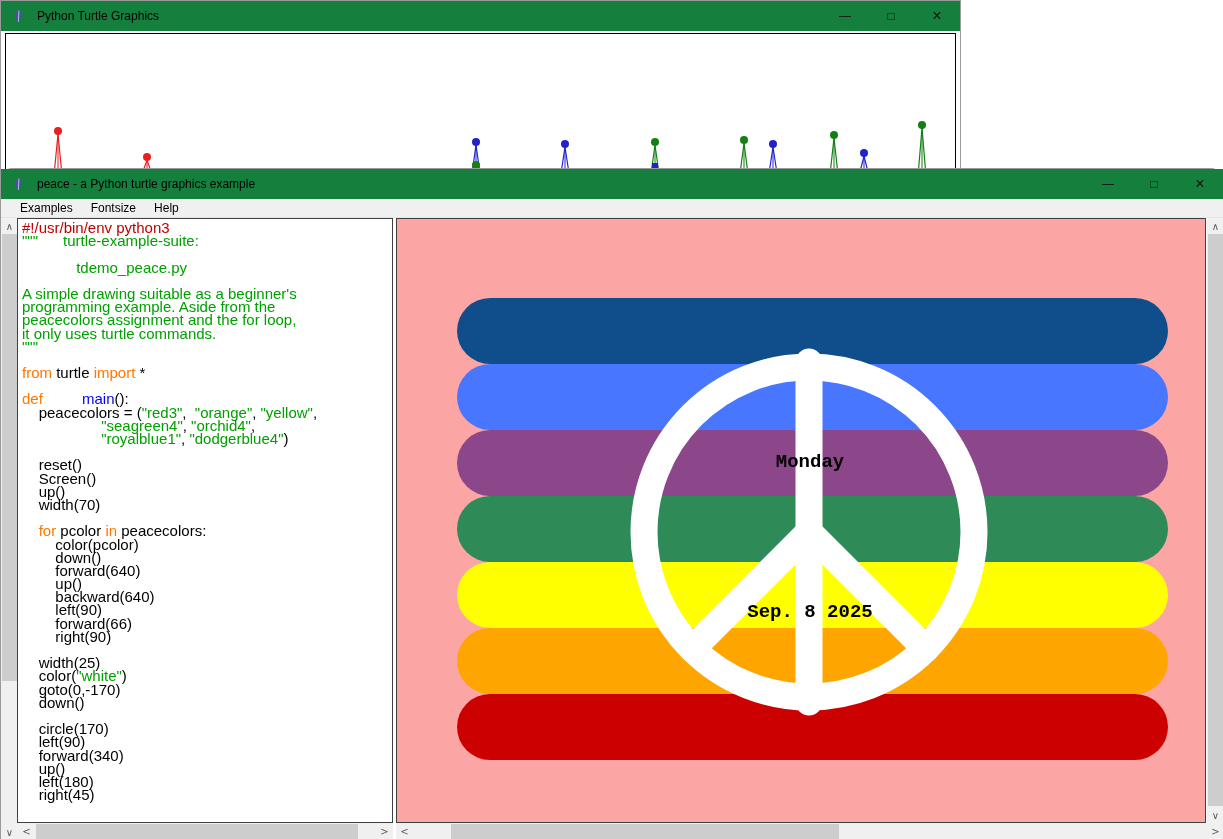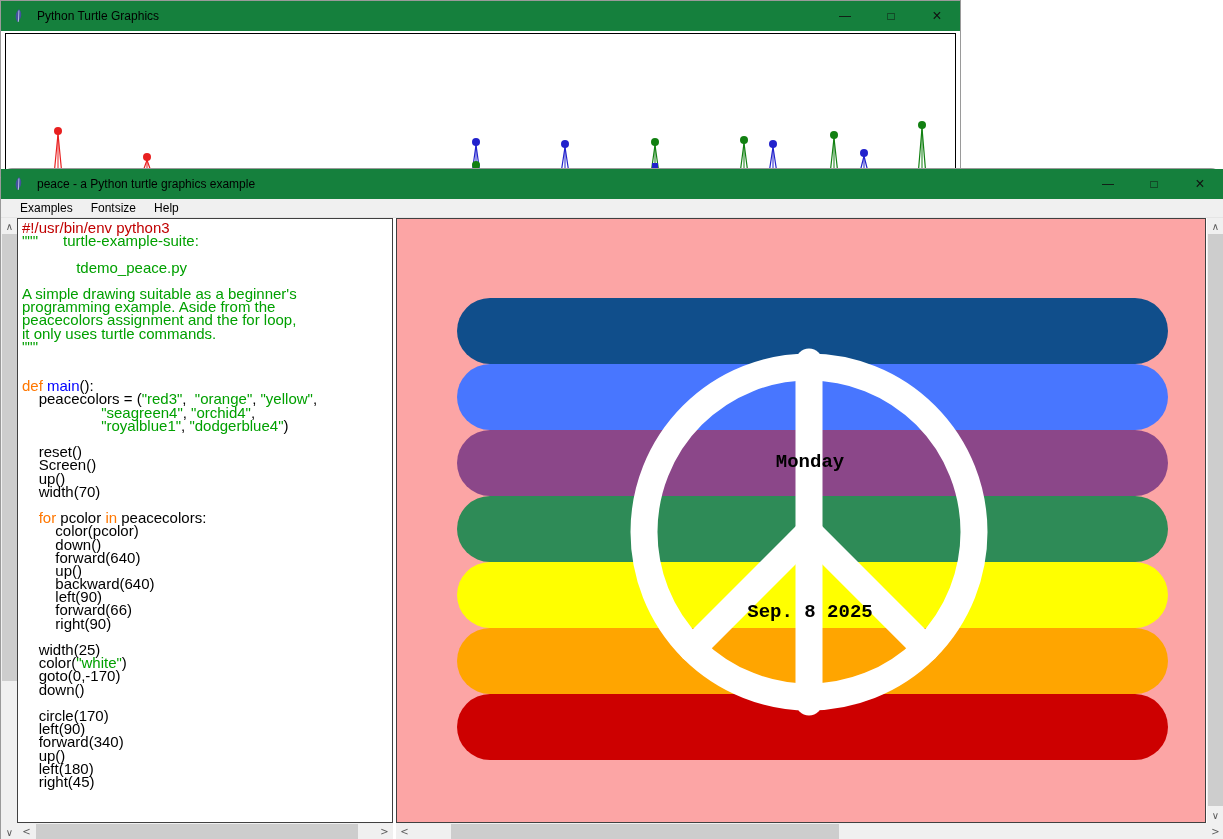--- a/index.html
+++ b/index.html
@@ -35,21 +35,21 @@
               font-family:"DejaVu Sans", sans-serif; }
   .sb-thumb { position:absolute; background:#cdcdcd; }
 
   
   #code-pane { position:absolute; left:16px; top:49px; width:376px; height:605px;
                border:1px solid #404040; background:#fff; overflow:hidden;
                padding:2px 0 0 4px; }
   .code-line { font-family:Liberation Sans, sans-serif; font-size:15px; line-height:13.2px;
                height:13.2px; white-space:pre; color:var(--tok-p,#000); }
   .tok-c { color:var(--tok-c); } .tok-s { color:var(--tok-s); }
-  .tok-k { color:var(--tok-k); } .tok-d { color:var(--tok-d); }
+  .tok-k { color:var(--tok-k); } .tok-d { color:var(--tok-d);margin-left:35px; }
   .tok-p { color:var(--tok-p); }
 
   
   #canvas-pane { position:absolute; left:395px; top:49px; width:810px; height:605px;
                  border:1px solid #404040; background:#fca5a5; overflow:hidden; }
 
   svg text.canvas-label { font-family:"Liberation Mono", monospace; font-weight:bold;
                           font-size:19px; fill:#000; }
 </style>
 </head>
@@ -157,20 +157,21 @@
       <div class="code-line"><span class="tok-s">"""      turtle-example-suite:</span></div>
       <div class="code-line">&nbsp;</div>
       <div class="code-line"><span class="tok-s">             tdemo_peace.py</span></div>
       <div class="code-line">&nbsp;</div>
       <div class="code-line"><span class="tok-s">A simple drawing suitable as a beginner's</span></div>
       <div class="code-line"><span class="tok-s">programming example. Aside from the</span></div>
       <div class="code-line"><span class="tok-s">peacecolors assignment and the for loop,</span></div>
       <div class="code-line"><span class="tok-s">it only uses turtle commands.</span></div>
       <div class="code-line"><span class="tok-s">"""</span></div>
       <div class="code-line">&nbsp;</div>
+      <div class="code-line"><span class="tok-k">from</span><span class="tok-p"> turtle </span><span class="tok-k">import</span><span class="tok-p"> *</span></div>
       <div class="code-line">&nbsp;</div>
       <div class="code-line"><span class="tok-k">def</span><span class="tok-p"> </span><span class="tok-d">main</span><span class="tok-p">():</span></div>
       <div class="code-line"><span class="tok-p">    peacecolors = (</span><span class="tok-s">"red3"</span><span class="tok-p">,  </span><span class="tok-s">"orange"</span><span class="tok-p">, </span><span class="tok-s">"yellow"</span><span class="tok-p">,</span></div>
       <div class="code-line"><span class="tok-p">                   </span><span class="tok-s">"seagreen4"</span><span class="tok-p">, </span><span class="tok-s">"orchid4"</span><span class="tok-p">,</span></div>
       <div class="code-line"><span class="tok-p">                   </span><span class="tok-s">"royalblue1"</span><span class="tok-p">, </span><span class="tok-s">"dodgerblue4"</span><span class="tok-p">)</span></div>
       <div class="code-line">&nbsp;</div>
       <div class="code-line"><span class="tok-p">    reset()</span></div>
       <div class="code-line"><span class="tok-p">    Screen()</span></div>
       <div class="code-line"><span class="tok-p">    up()</span></div>
       <div class="code-line"><span class="tok-p">    width(70)</span></div>

